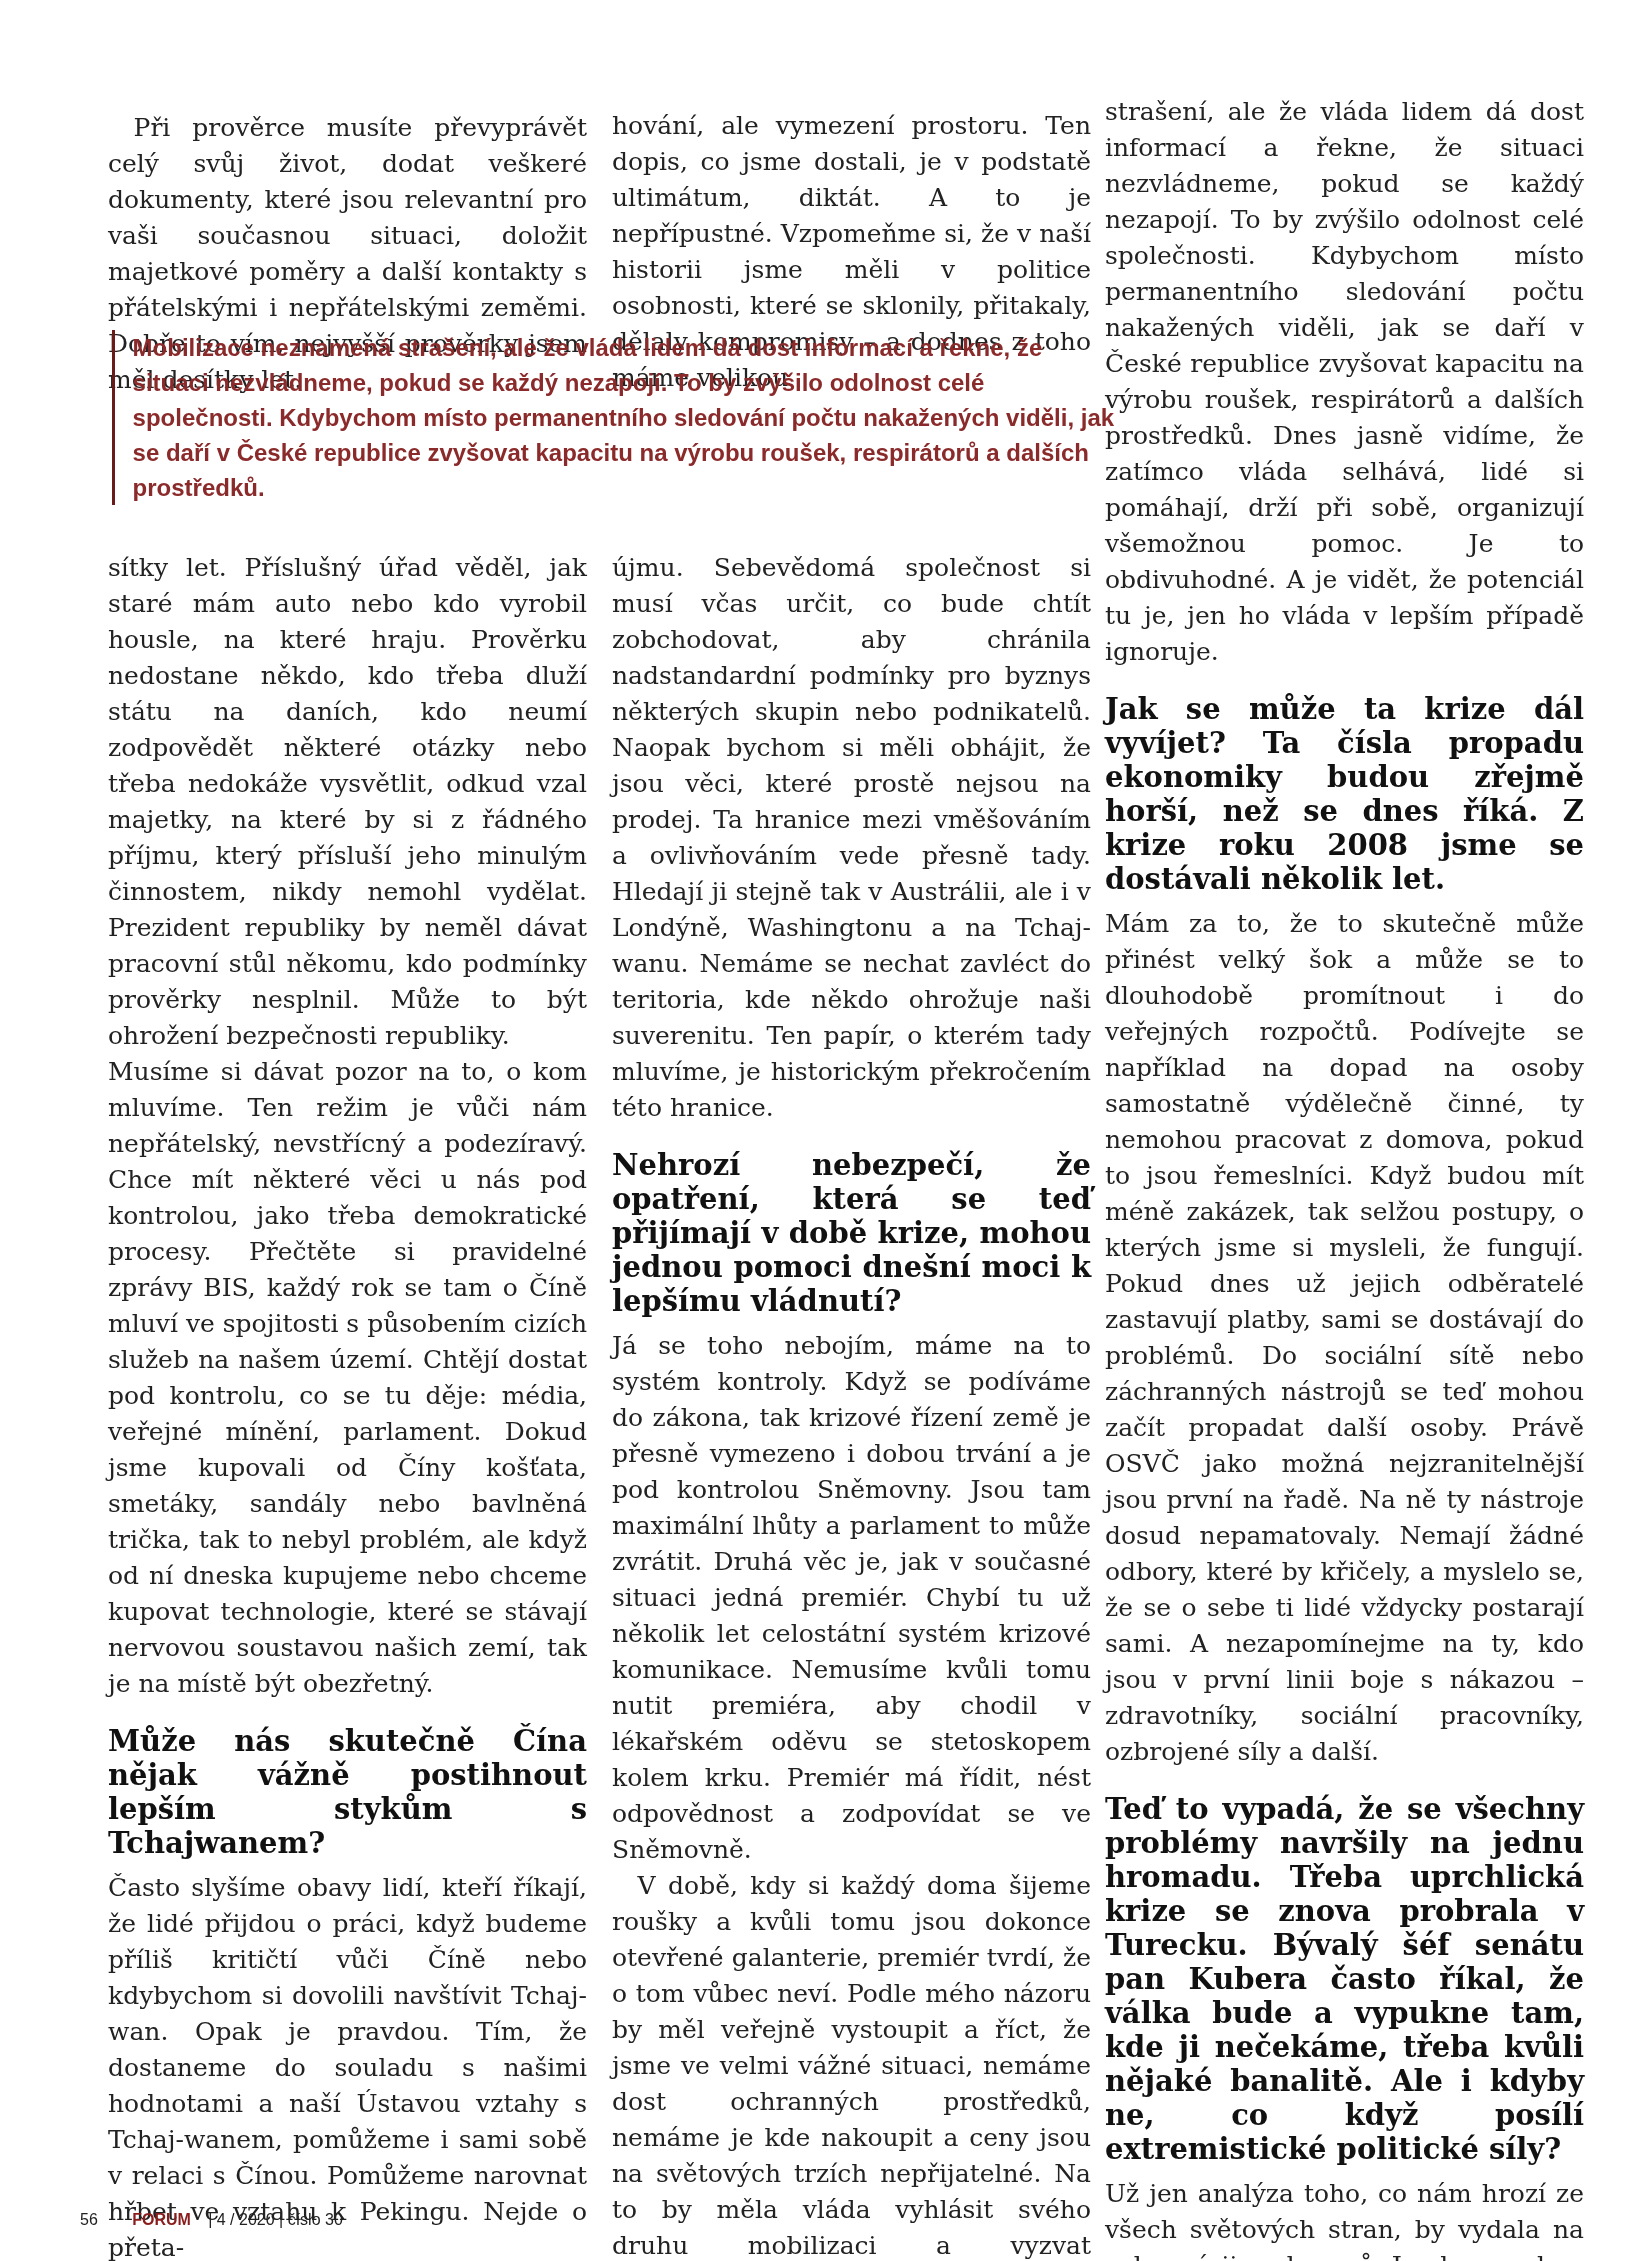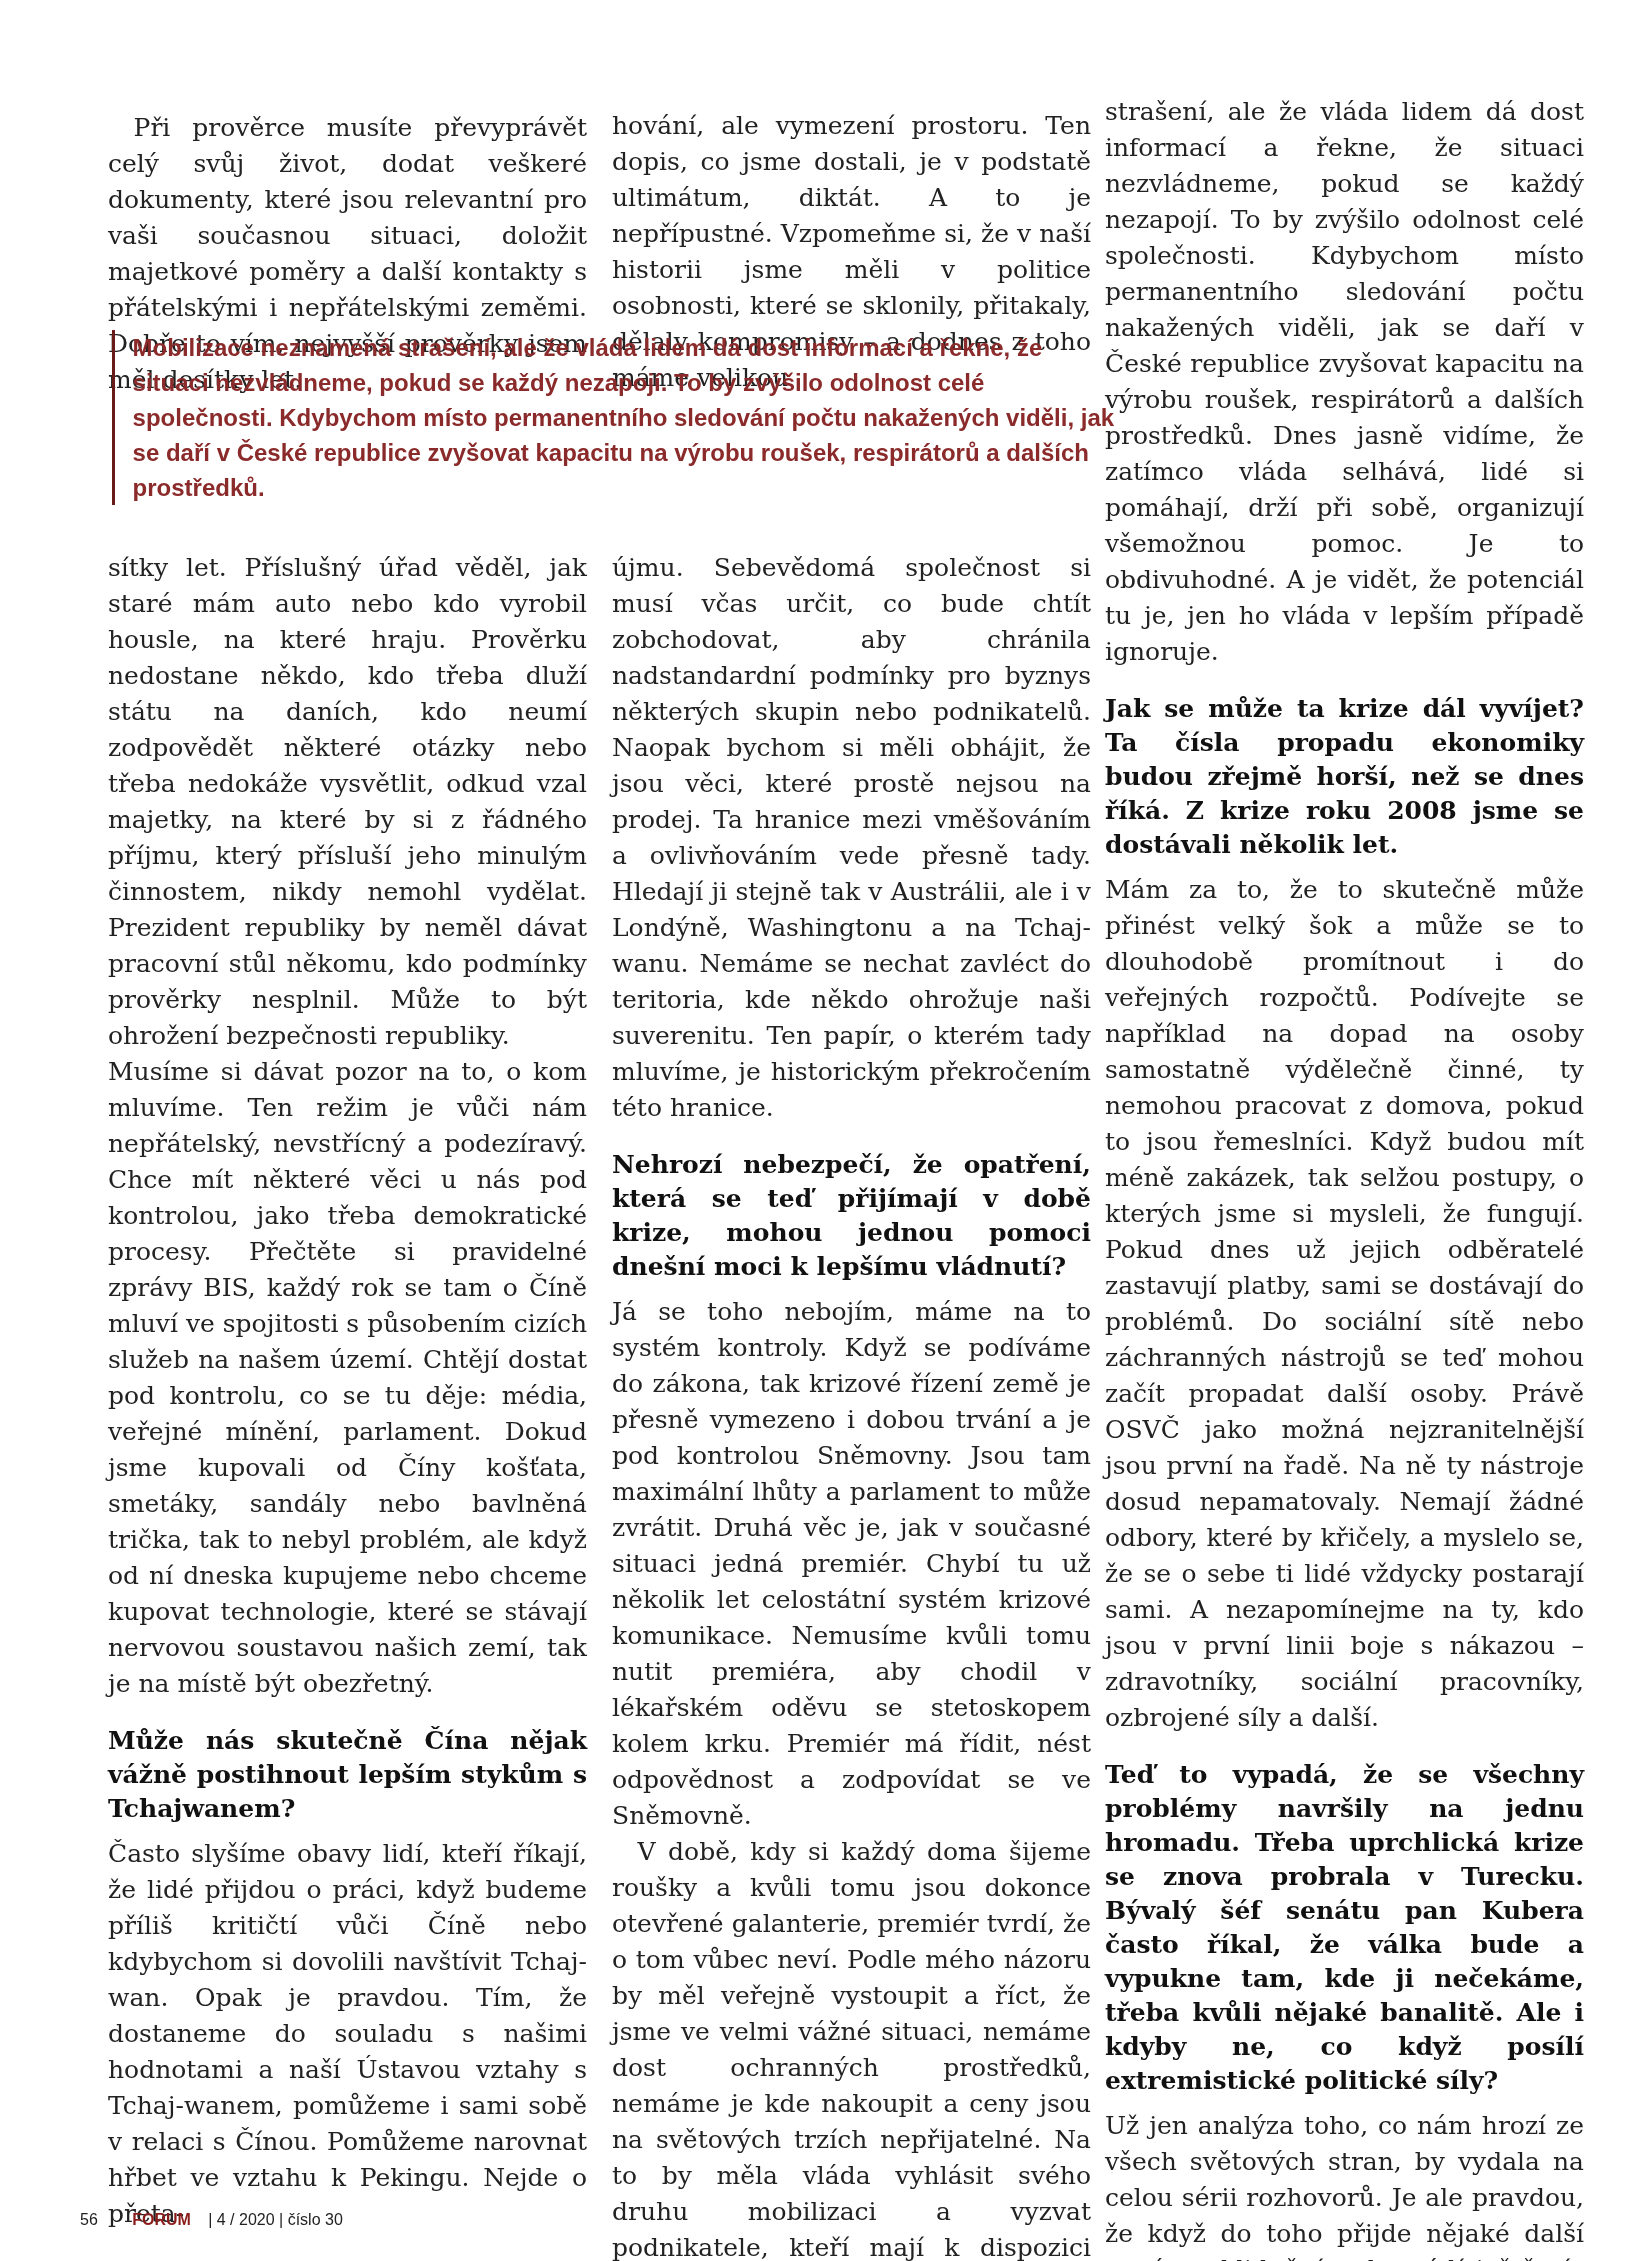--- a/index.html
+++ b/index.html
@@ -2,21 +2,21 @@
 <html style="font-size:12.8px"><head>
 <meta charset="utf-8">
 <style>
   html,body{margin:0;padding:0;background:#fff;}
   body{width:1636px;height:2261px;position:relative;overflow:hidden;
        font-family:"DejaVu Serif","Liberation Serif",serif;color:#222;}
   .col{position:absolute;width:479px;font-size:25px;line-height:36px;
        text-align:justify;hyphens:manual;}
   .col p{margin:0;text-indent:25.6px;}
   .col p.noind{text-indent:0;}
-  .col h3{margin:22.4px 0 9.6px 0;font-size:25px;line-height:34px;font-weight:bold;
+  .col h3{margin:22.4px 0 9.6px 0;font-size:29px;line-height:34px;font-weight:bold;
           color:#111;text-align:justify;}
   .c1{left:108px;}
   .c2{left:612px;}
   .c3{left:1105px;}
   .top{position:absolute;top:94px;}
   .pull{position:absolute;left:112px;top:330px;width:982px;
         border-left:3.2px solid #6b1a1a;padding-left:17.6px;
         font-family:Liberation Sans, sans-serif;font-weight:bold;
         font-size:24px;line-height:35px;color:#8b2a2a;}
   .footer{position:absolute;left:80px;top:2211px;font-family:"Liberation Sans","DejaVu Sans",sans-serif;

